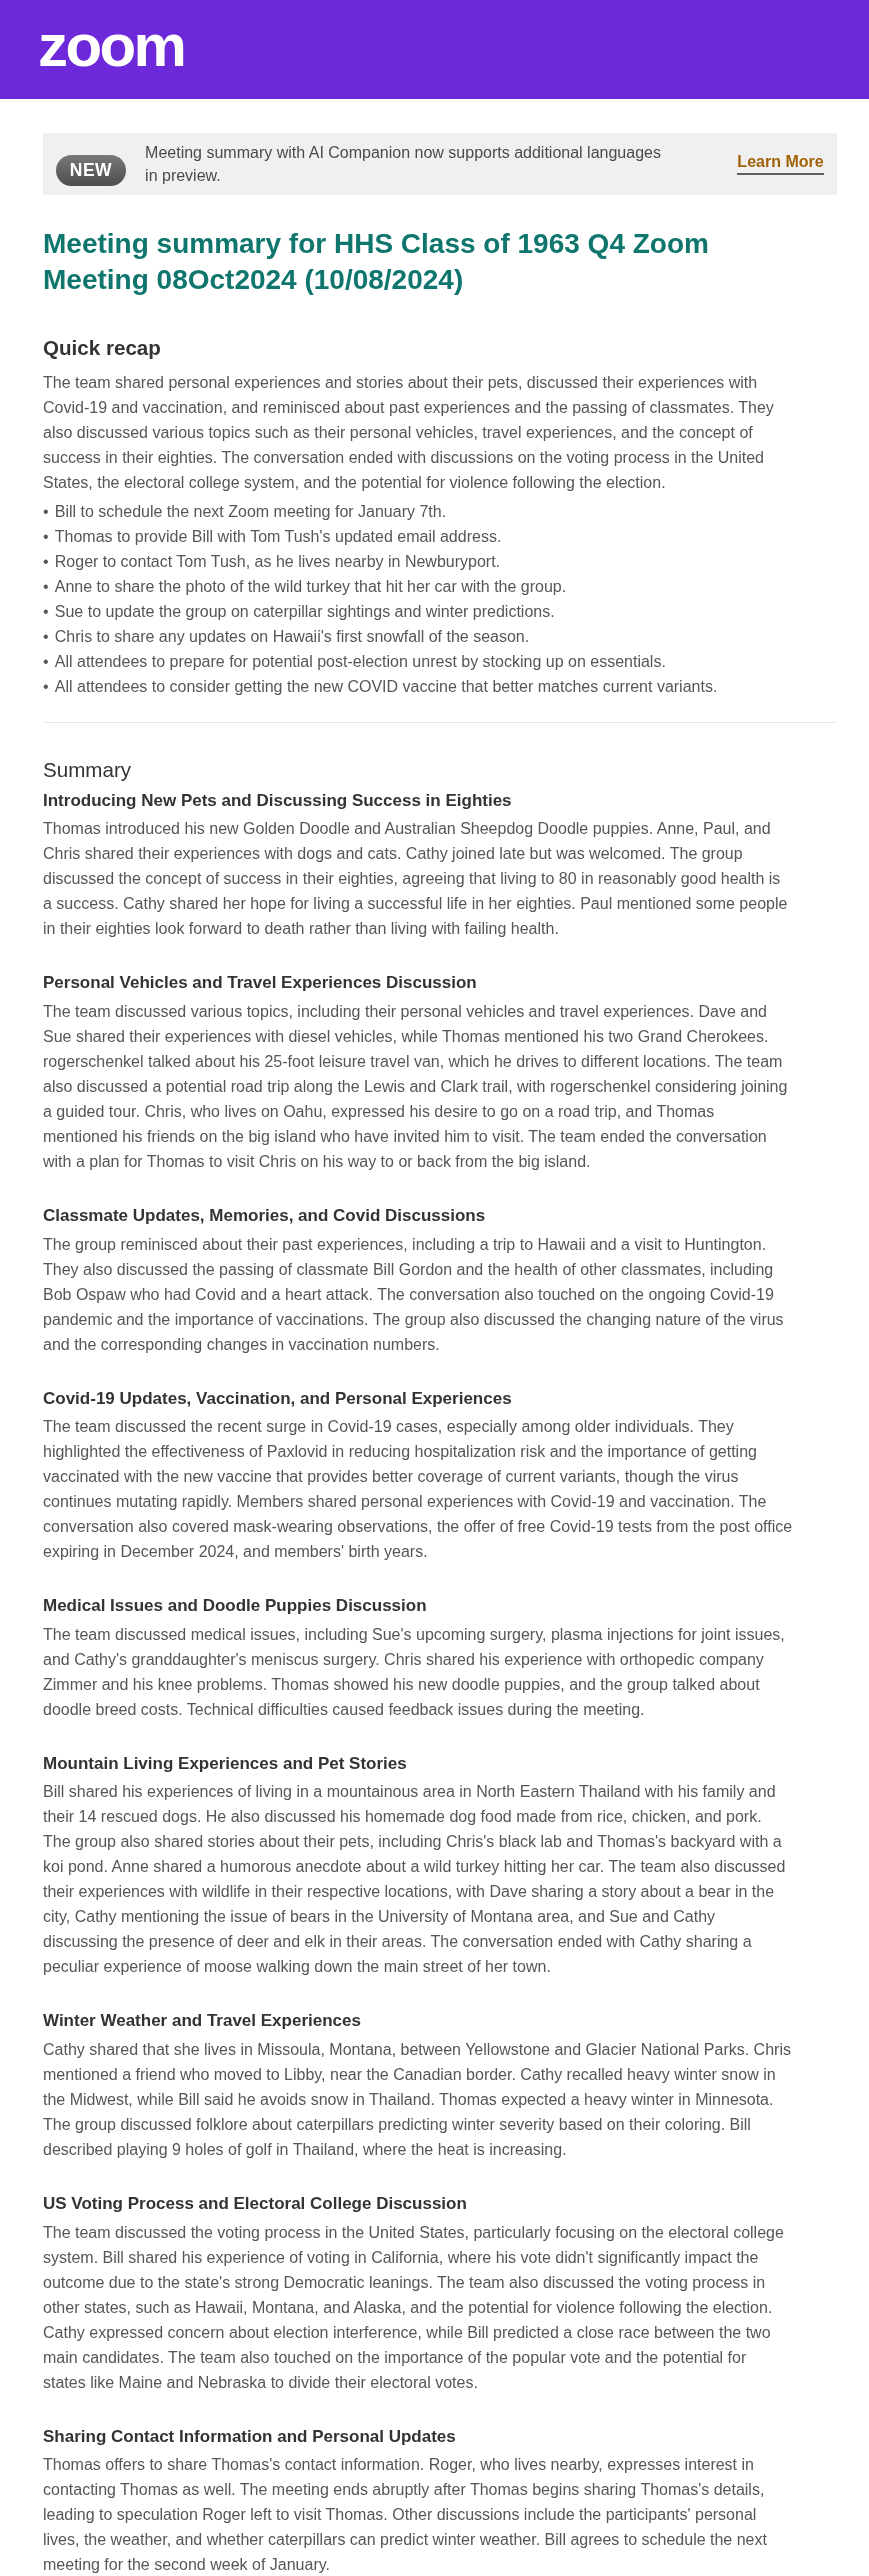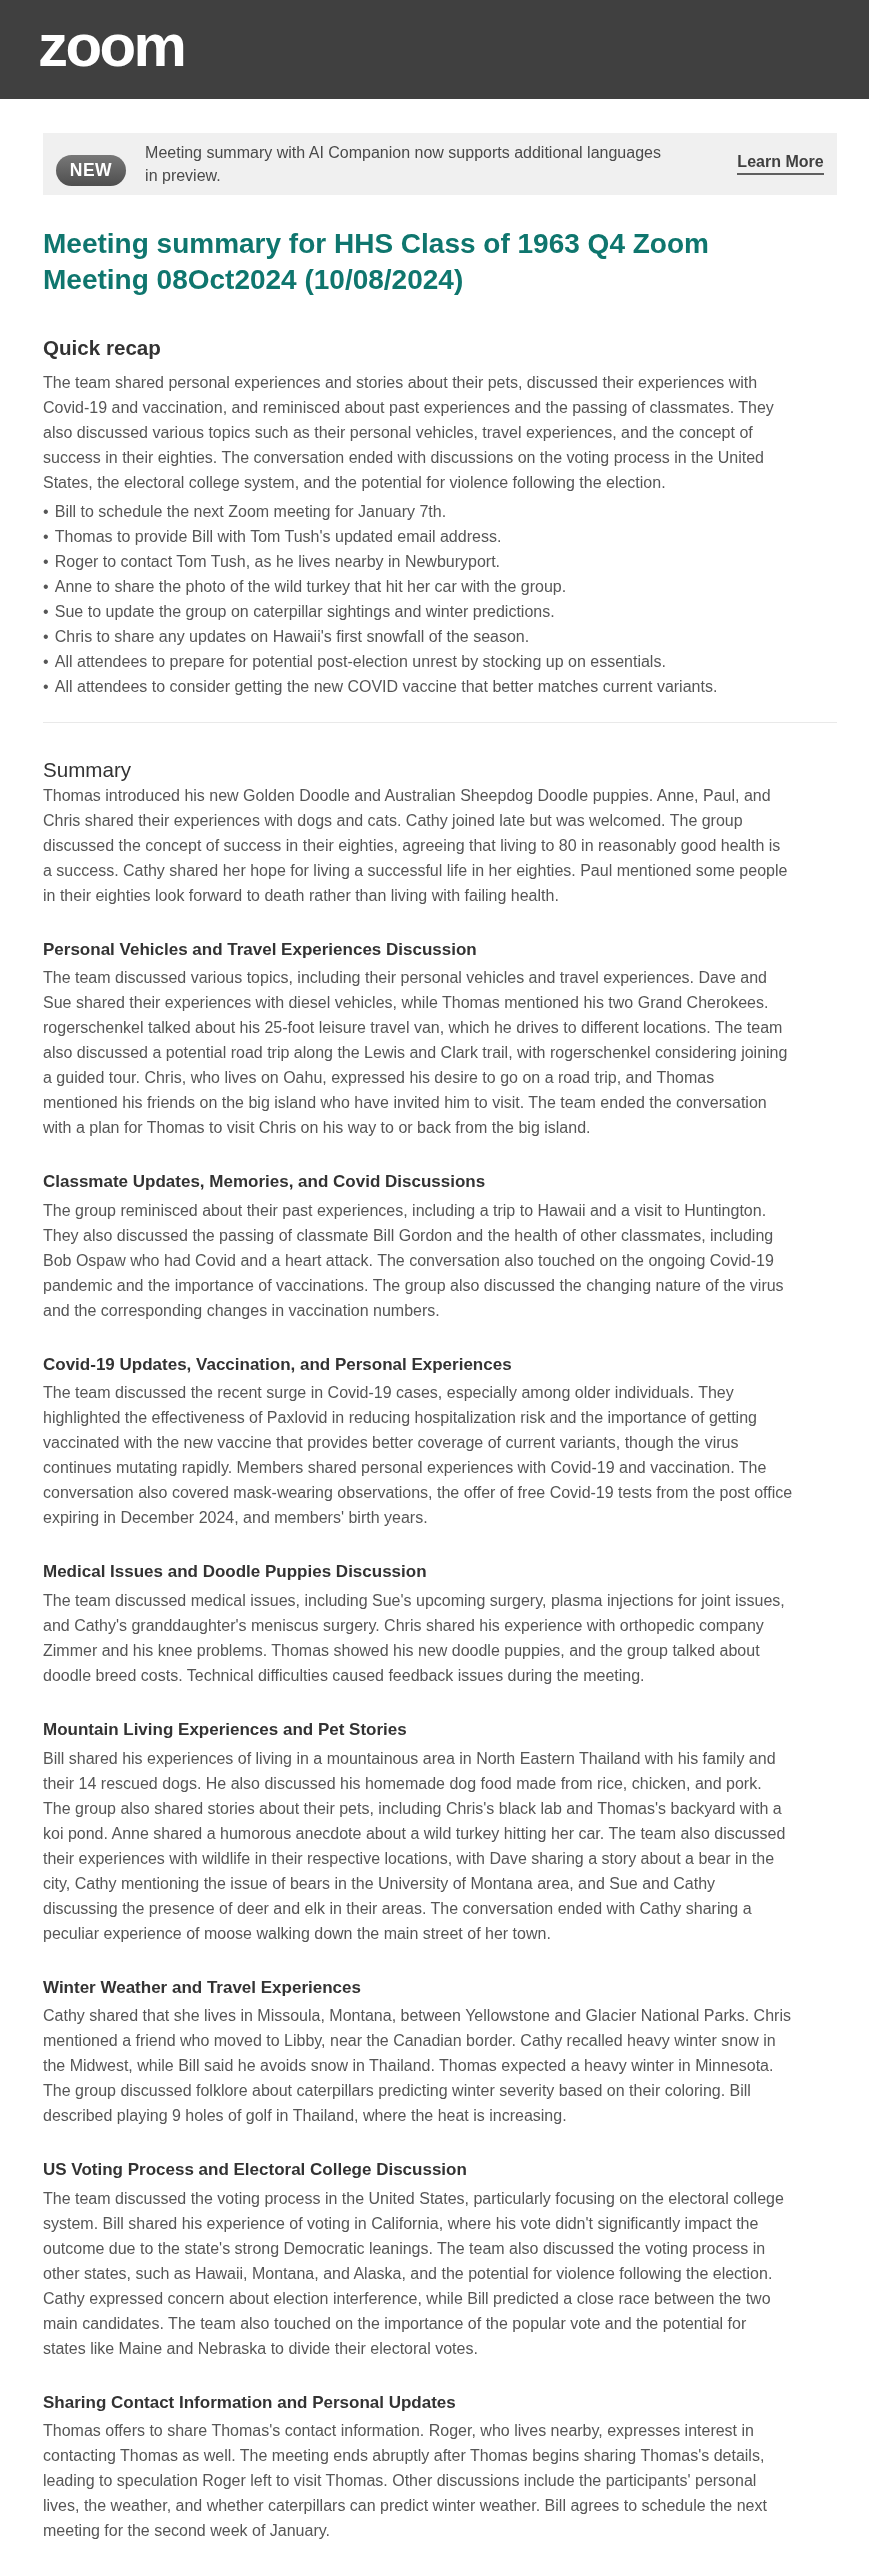--- a/index.html
+++ b/index.html
@@ -3,21 +3,21 @@
 <meta charset="utf-8">
 <style>
   html, body { margin: 0; padding: 0; background: #ffffff; }
   body {
     width: 869px;
     font-family: "Liberation Sans", sans-serif;
     -webkit-font-smoothing: antialiased;
   }
   .header {
     height: 99px;
-    background: #404040;
+    background: #6d28d9;
     display: flex;
     align-items: center;
   }
   .logo {
     margin-left: 38px;
     color: #ffffff;
     font-size: 60px;
     font-weight: bold;
     letter-spacing: -2.6px;
     line-height: 1;
@@ -49,21 +49,21 @@
     flex: 1 1 auto;
     font-size: 16px;
     line-height: 23px;
     color: #4a4a4a;
     max-width: 520px;
   }
   .learn-more {
     flex: 0 0 auto;
     font-size: 16px;
     font-weight: bold;
-    color: #404040;
+    color: #a16207;
     border-bottom: 2.1px solid #5f5f5f;
     padding-bottom: 1.5px;
     white-space: nowrap;
     cursor: pointer;
     text-decoration: none;
     margin-left: auto;
   }
   h1 {
     margin: 31px 0 0 0;
     font-size: 28px;
@@ -165,20 +165,21 @@
 
   </div>
 
   <div class="divider"></div>
 
   <h2 class="summary-heading">Summary</h2>
 
   <div>
 
       <section class="sum">
+        <h3>Introducing New Pets and Discussing Success in Eighties</h3>
         <p class="body-text">Thomas introduced his new Golden Doodle and Australian Sheepdog Doodle puppies. Anne, Paul, and Chris shared their experiences with dogs and cats. Cathy joined late but was welcomed. The group discussed the concept of success in their eighties, agreeing that living to 80 in reasonably good health is a success. Cathy shared her hope for living a successful life in her eighties. Paul mentioned some people in their eighties look forward to death rather than living with failing health.</p>
       </section>
 
       <section class="sum">
         <h3>Personal Vehicles and Travel Experiences Discussion</h3>
         <p class="body-text">The team discussed various topics, including their personal vehicles and travel experiences. Dave and Sue shared their experiences with diesel vehicles, while Thomas mentioned his two Grand Cherokees. rogerschenkel talked about his 25-foot leisure travel van, which he drives to different locations. The team also discussed a potential road trip along the Lewis and Clark trail, with rogerschenkel considering joining a guided tour. Chris, who lives on Oahu, expressed his desire to go on a road trip, and Thomas mentioned his friends on the big island who have invited him to visit. The team ended the conversation with a plan for Thomas to visit Chris on his way to or back from the big island.</p>
       </section>
 
       <section class="sum">
         <h3>Classmate Updates, Memories, and Covid Discussions</h3>

